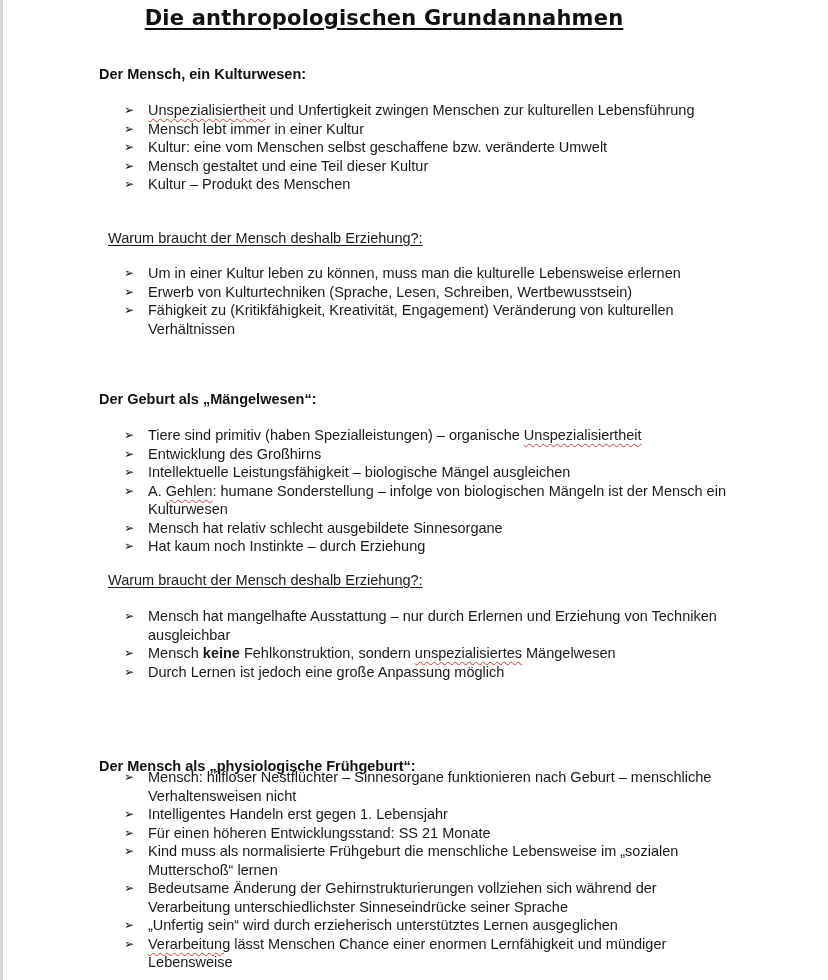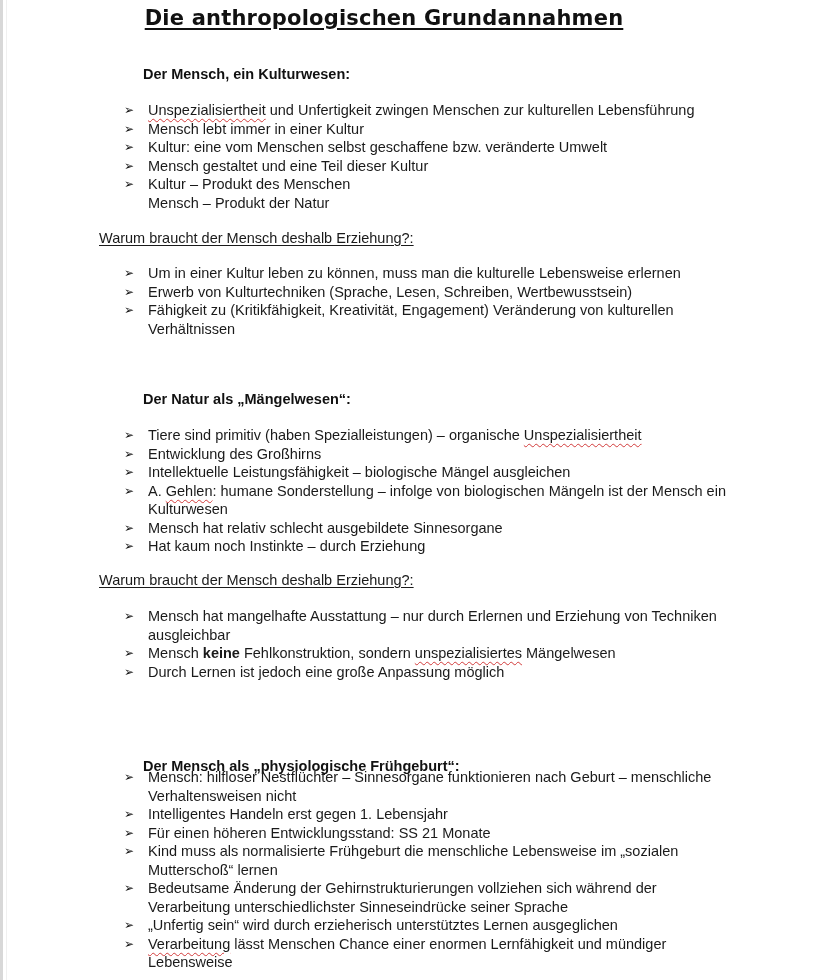--- a/index.html
+++ b/index.html
@@ -7,22 +7,22 @@
     width: 828px; height: 980px; background: #ffffff; position: relative; overflow: hidden;
     font-family: "Liberation Sans", sans-serif; color: #1a1a1a;
   }
   .left-rule { position: absolute; left: 0; top: 0; width: 3px; height: 980px; background: #d8d8d8; }
   .left-rule2 { position: absolute; left: 6px; top: 0; width: 1px; height: 980px; background: #f0f0f0; }
   .title {
     position: absolute; left: 0; width: 768px; top: 6px; text-align: center;
     font-family: "DejaVu Sans", sans-serif; font-size: 21px; font-weight: bold;
     text-decoration: underline; text-underline-offset: 3px; letter-spacing: 0.2px; color: #111;
   }
-  .heading { position: absolute; left: 99px; font-size: 14.5px; font-weight: bold; color: #111; margin-left: 44px; }
-  .subheading { position: absolute; left: 99px; font-size: 14.5px; text-decoration: underline; text-underline-offset: 2px; color: #1a1a1a; }
+  .heading { position: absolute; left: 99px; font-size: 14.5px; font-weight: bold; color: #111; }
+  .subheading { position: absolute; left: 108px; font-size: 14.5px; text-decoration: underline; text-underline-offset: 2px; color: #1a1a1a; }
   ul.blist { position: absolute; left: 0; margin: 0; padding: 0; list-style: none; width: 828px; }
   ul.blist li { position: relative; padding-left: 148px; font-size: 14.5px; line-height: 18.5px; color: #1a1a1a; padding-right: 90px; }
   ul.blist li .bullet { position: absolute; left: 124px; top: 0; font-size: 12px; color: #111; }
   .squiggle { text-decoration: underline wavy #d23b3b; text-decoration-thickness: 1px; text-underline-offset: 3px; }
   b { font-weight: bold; }
 </style>
 </head>
 <body>
 
 <div class="left-rule"></div>
@@ -30,31 +30,30 @@
 
 <div class="title">Die anthropologischen Grundannahmen</div>
 
 <div class="heading" style="top:66px">Der Mensch, ein Kulturwesen:</div>
 <ul class="blist" style="top:101px">
   <li><span class="bullet">➢</span><span></span><span class="squiggle">Unspezialisiertheit</span><span> und Unfertigkeit zwingen Menschen zur kulturellen Lebensführung</span></li>
   <li><span class="bullet">➢</span><span>Mensch lebt immer in einer Kultur</span></li>
   <li><span class="bullet">➢</span><span>Kultur: eine vom Menschen selbst geschaffene bzw. veränderte Umwelt</span></li>
   <li><span class="bullet">➢</span><span>Mensch gestaltet und eine Teil dieser Kultur</span></li>
   <li><span class="bullet">➢</span><span>Kultur – Produkt des Menschen</span></li>
-  <li class="nobullet"><span>Mensch – Produkt der Natur</span></li>
 </ul>
 
 <div class="subheading" style="top:230px">Warum braucht der Mensch deshalb Erziehung?:</div>
 <ul class="blist" style="top:264px">
   <li><span class="bullet">➢</span><span>Um in einer Kultur leben zu können, muss man die kulturelle Lebensweise erlernen</span></li>
   <li><span class="bullet">➢</span><span>Erwerb von Kulturtechniken (Sprache, Lesen, Schreiben, Wertbewusstsein)</span></li>
   <li><span class="bullet">➢</span><span>Fähigkeit zu (Kritikfähigkeit, Kreativität, Engagement) Veränderung von kulturellen Verhältnissen</span></li>
 </ul>
 
-<div class="heading" style="top:391px">Der Natur als „Mängelwesen“:</div>
+<div class="heading" style="top:391px">Der Geburt als „Mängelwesen“:</div>
 <ul class="blist" style="top:426px">
   <li><span class="bullet">➢</span><span>Tiere sind primitiv (haben Spezialleistungen) – organische </span><span class="squiggle">Unspezialisiertheit</span><span></span></li>
   <li><span class="bullet">➢</span><span>Entwicklung des Großhirns</span></li>
   <li><span class="bullet">➢</span><span>Intellektuelle Leistungsfähigkeit – biologische Mängel ausgleichen</span></li>
   <li><span class="bullet">➢</span><span>A. </span><span class="squiggle">Gehlen</span><span>: humane Sonderstellung – infolge von biologischen Mängeln ist der Mensch ein Kulturwesen</span></li>
   <li><span class="bullet">➢</span><span>Mensch hat relativ schlecht ausgebildete Sinnesorgane</span></li>
   <li><span class="bullet">➢</span><span>Hat kaum noch Instinkte – durch Erziehung</span></li>
 </ul>
 
 <div class="subheading" style="top:572px">Warum braucht der Mensch deshalb Erziehung?:</div>

